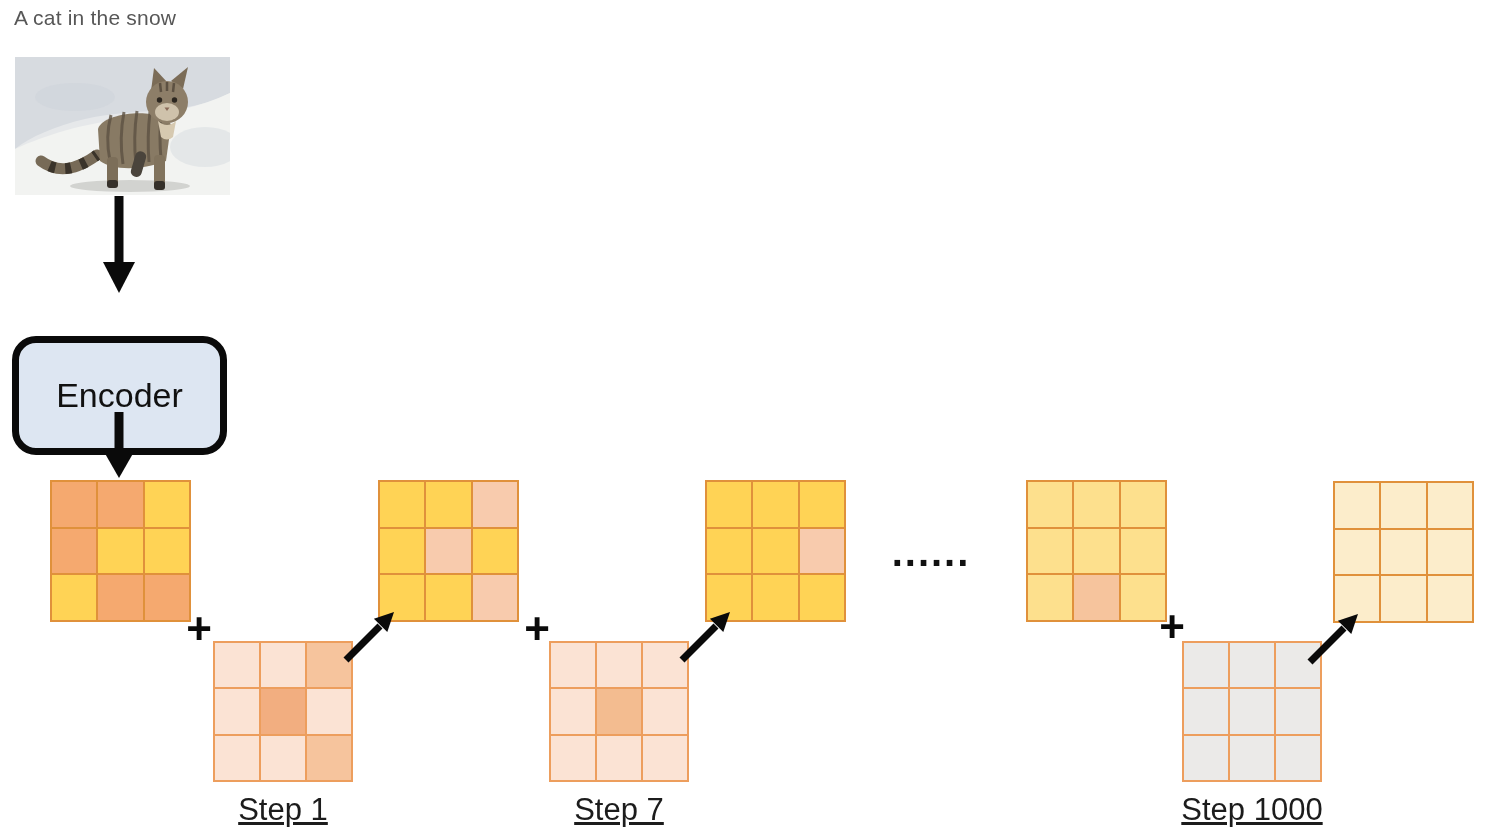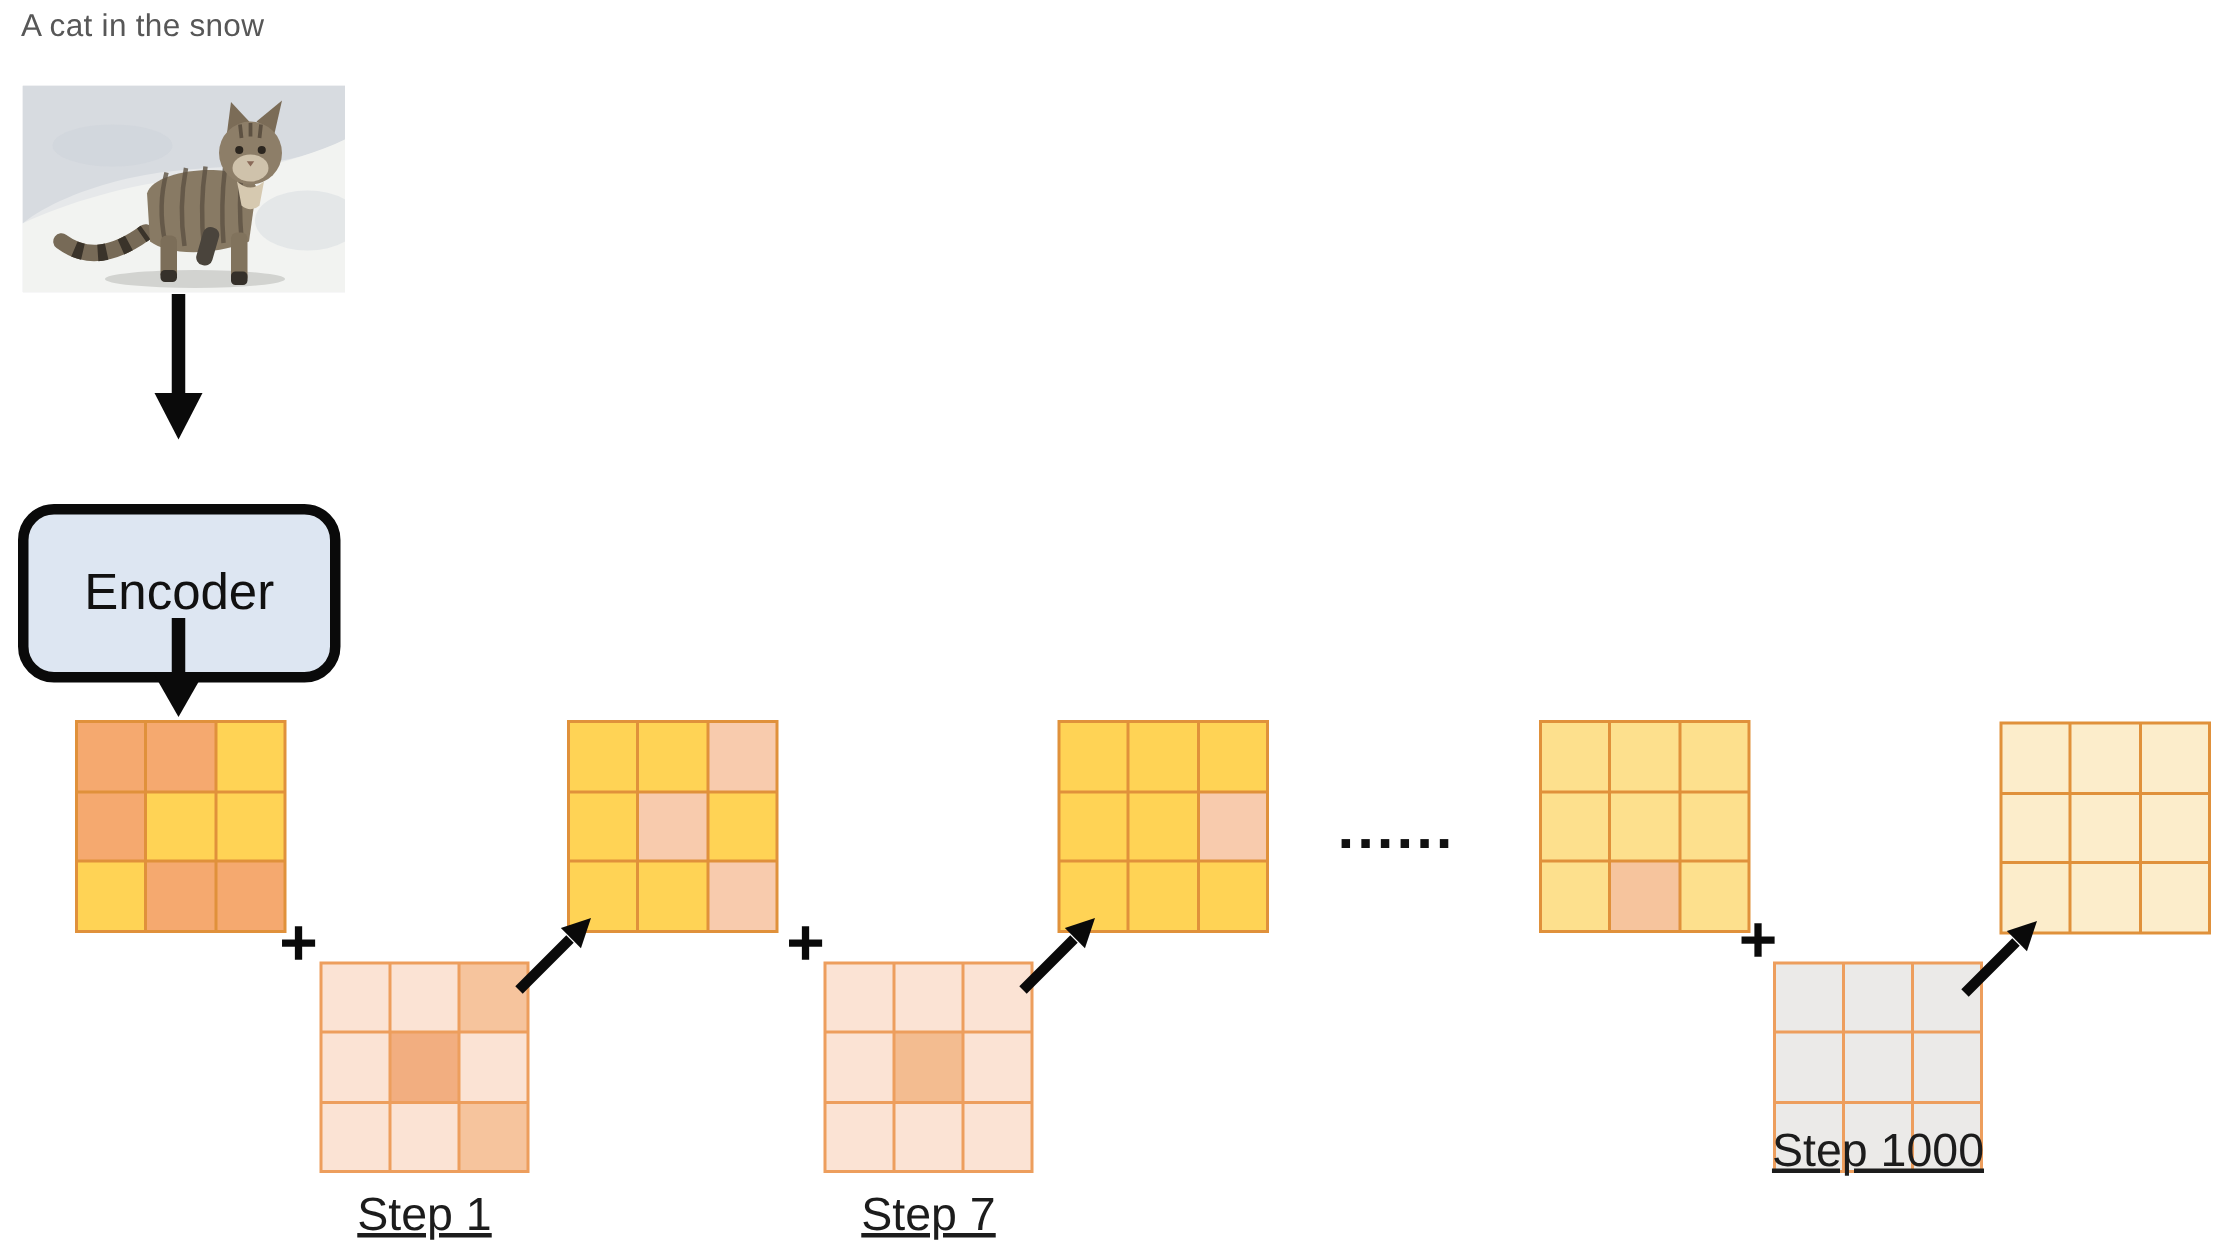--- a/index.html
+++ b/index.html
@@ -205,15 +205,15 @@
     <line x1="4" y1="52" x2="38" y2="18" stroke="#0a0a0a" stroke-width="7"></line>
     <polygon points="52,4 45.3,24.1 31.9,10.7" fill="#0a0a0a"></polygon>
   </svg>
   <svg class="abs" style="left:1306px;top:610px;" width="56" height="56">
     <line x1="4" y1="52" x2="38" y2="18" stroke="#0a0a0a" stroke-width="7"></line>
     <polygon points="52,4 45.3,24.1 31.9,10.7" fill="#0a0a0a"></polygon>
   </svg>
 
   <div class="abs step-label" style="left:208px;top:792px;width:150px;">Step 1</div>
   <div class="abs step-label" style="left:544px;top:792px;width:150px;">Step 7</div>
-  <div class="abs step-label" style="left:1172px;top:749px;width:160px;">Step 1000</div>
+  <div class="abs step-label" style="left:1172px;top:792px;width:160px;">Step 1000</div>
 
 </div>
 
 </body></html>

